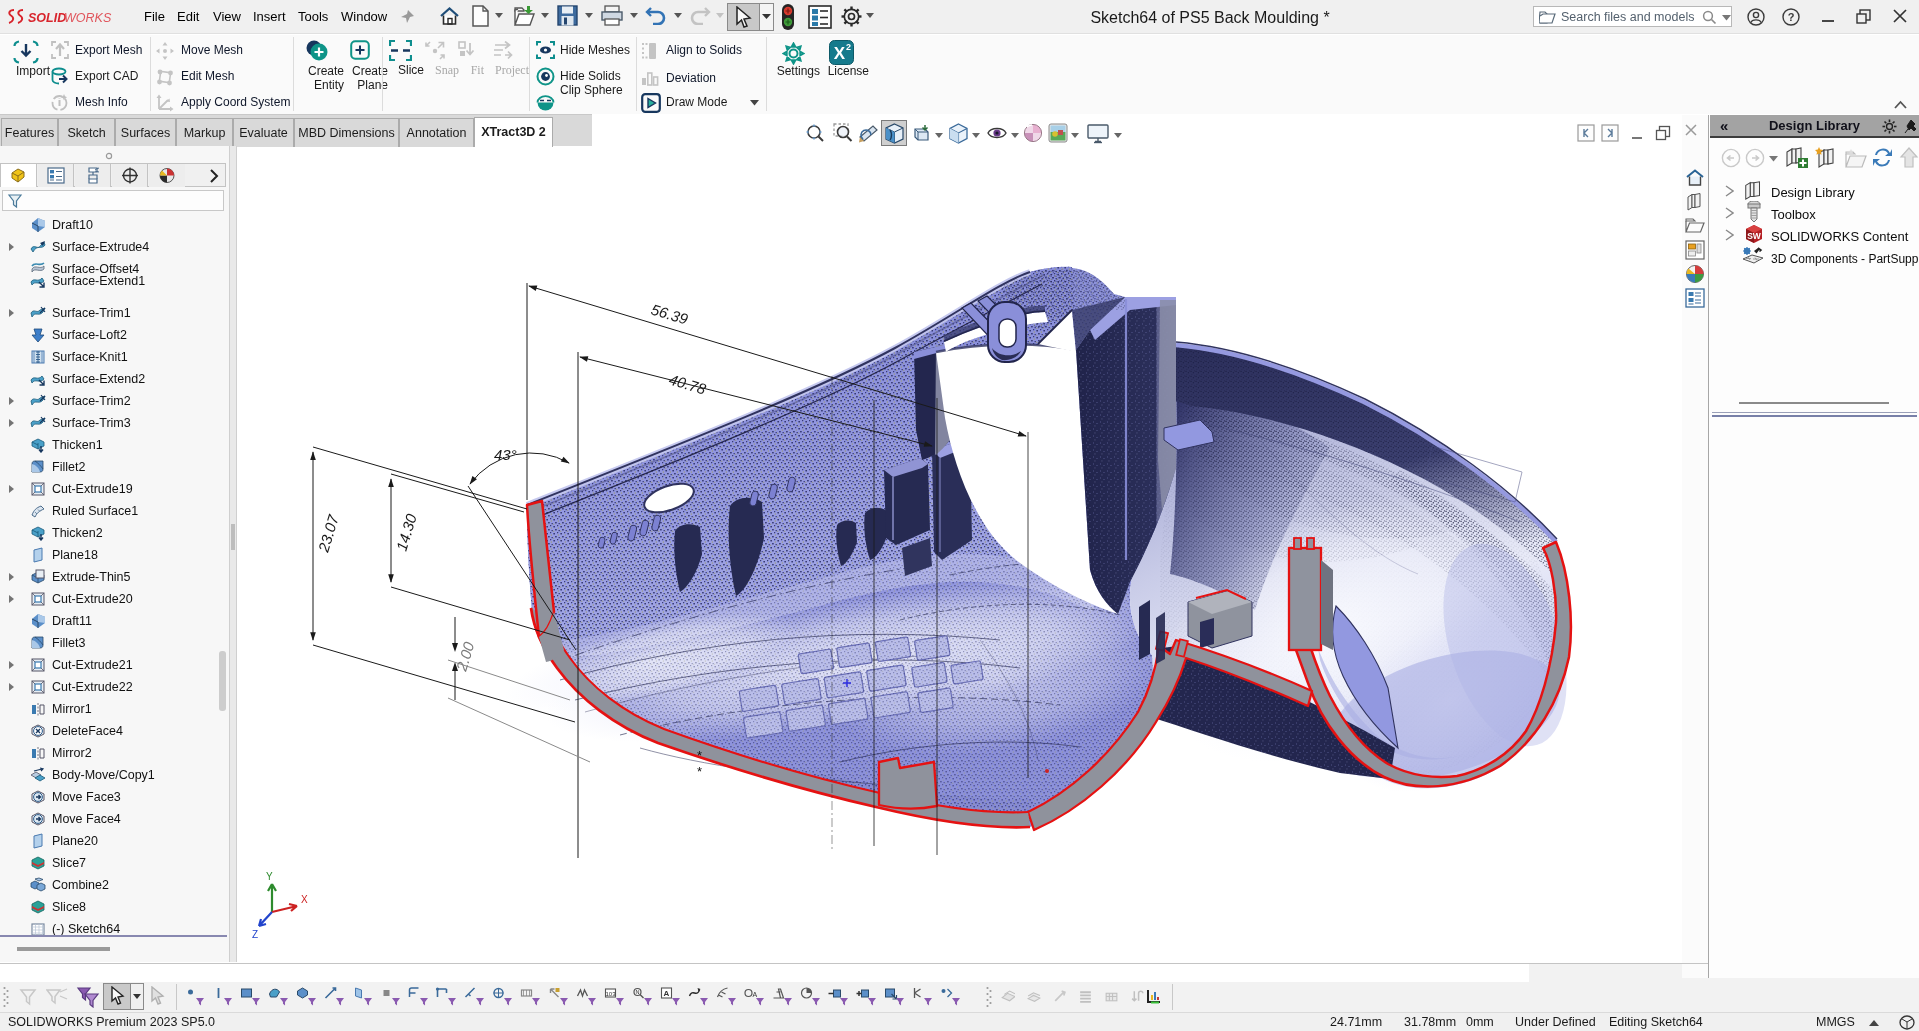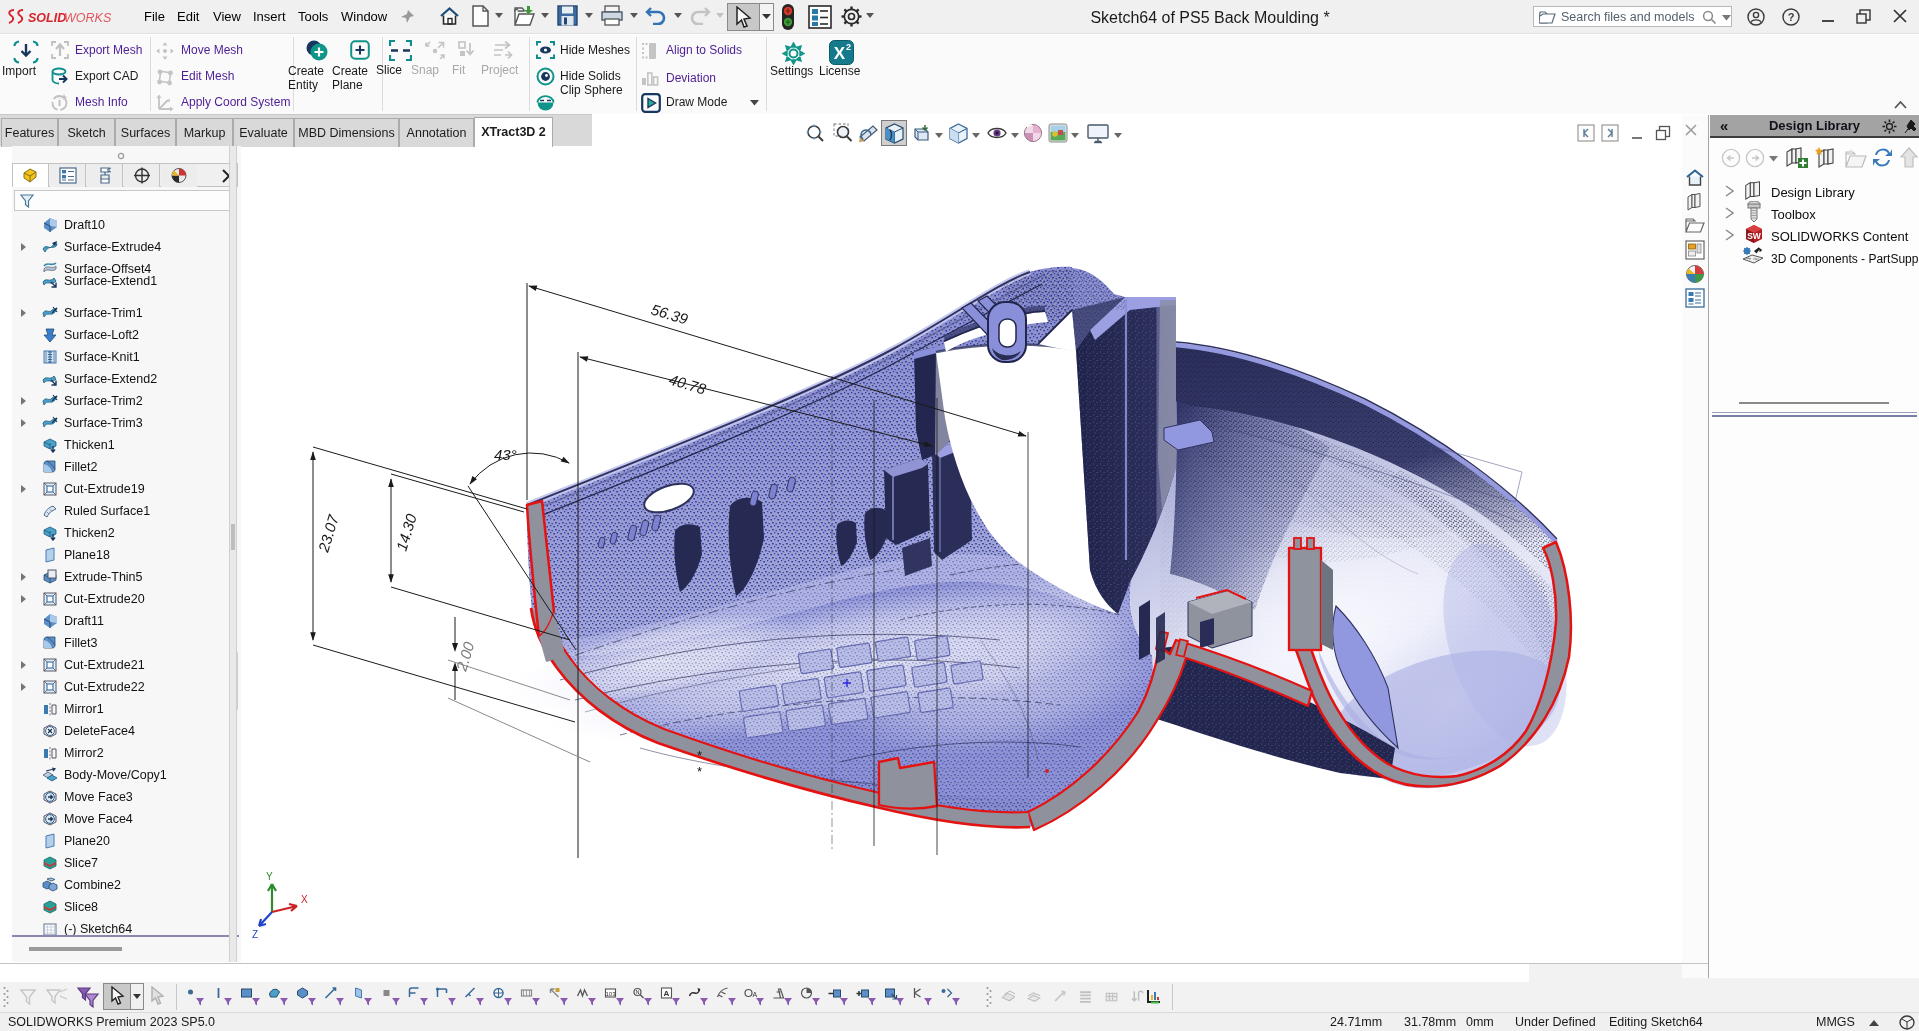--- a/index.html
+++ b/index.html
@@ -9,30 +9,30 @@
 .abs { position:absolute; }
 
 #titlebar { position:absolute; left:0; top:0; width:1919px; height:34px; background:#f0f0f0; border-bottom:1px solid #e0e0e0; }
 .menu { position:absolute; top:9px; font-size:13px; color:#000000;text-align:center; }
 #title { position:absolute; top:9px; left:1080px; width:260px; text-align:center; font-size:16px; color:#1a1a1a; white-space:nowrap; }
 #searchbox { position:absolute; left:1533px; top:6px; width:199px; height:21px; background:#fff; border:1px solid #b8b8b8; }
 #searchbox span.ph { position:absolute; left:27px; top:3px; font-size:12.5px; color:#54616e; }
 
 #ribbon { position:absolute; left:0; top:35px; width:1919px; height:79px; background:#fafafa; }
 .rsep { position:absolute; top:2px; height:74px; width:1px; background:#dcdcdc; }
-.rlabel { position:absolute; font-size:12px; color:#1a1a1a; text-align:left; }
-.rlabel.dis { color:#a8a8a8; }
+.rlabel { position:absolute; font-size:12px; color:#1a1a1a; text-align:right; }
+.rlabel.dis { color:#a8a8a8;font-family:Liberation Serif, serif; }
 .rrow { position:absolute; font-size:12px; color:#1a1a1a; white-space:nowrap; }
-.rrow.dis { color:#4c1d95; }
+.rrow.dis { color:#0f172a; }
 
 #tabstrip { position:absolute; left:0; top:114px; width:592px; height:32px; background:#d9d9d9; border-top:1px solid #c9c9c9; }
 .ctab { position:absolute; top:3px; height:29px; line-height:28px; text-align:center; font-size:12.5px; color:#1c1c1c; background:#d9d9d9; border:1px solid #ababab; border-bottom:none; }
 .ctab.active { background:#fff; font-weight:bold; height:30px; top:2px; z-index:3; }
 
-#leftpanel { position:absolute; left:0; top:146px; width:229px; height:816px; background:#f7f7f7;margin-left:12px; }
+#leftpanel { position:absolute; left:0; top:146px; width:229px; height:816px; background:#f7f7f7; }
 #treetabs { position:absolute; left:0; top:17px; width:226px; height:24px; background:#f0f0f0; border:1px solid #c3c3c3; }
 .ttab { position:absolute; top:0px; width:36px; height:23px; border-right:1px solid #c3c3c3; background:#ededed; }
 .ttab.on { background:#fff; }
 #filterbox { position:absolute; left:2px; top:44px; width:222px; height:21px; background:#fdfdfd; border:1px solid #c8c8c8; }
 .ti { position:absolute; left:0; width:229px; height:22px; font-size:12.5px; color:#111; }
 .ti .lab { position:absolute; left:52px; top:3px; white-space:nowrap; }
 .ti .ar { position:absolute; left:9px; top:6px; width:0; height:0; border-left:5px solid #747474; border-top:4px solid transparent; border-bottom:4px solid transparent; }
 .ti svg { position:absolute; left:30px; top:2px; }
 
 #vdivider { position:absolute; left:229px; top:146px; width:8px; height:816px; background:#e9e9e9; border-left:1px solid #cfcfcf; border-right:1px solid #cfcfcf; }

